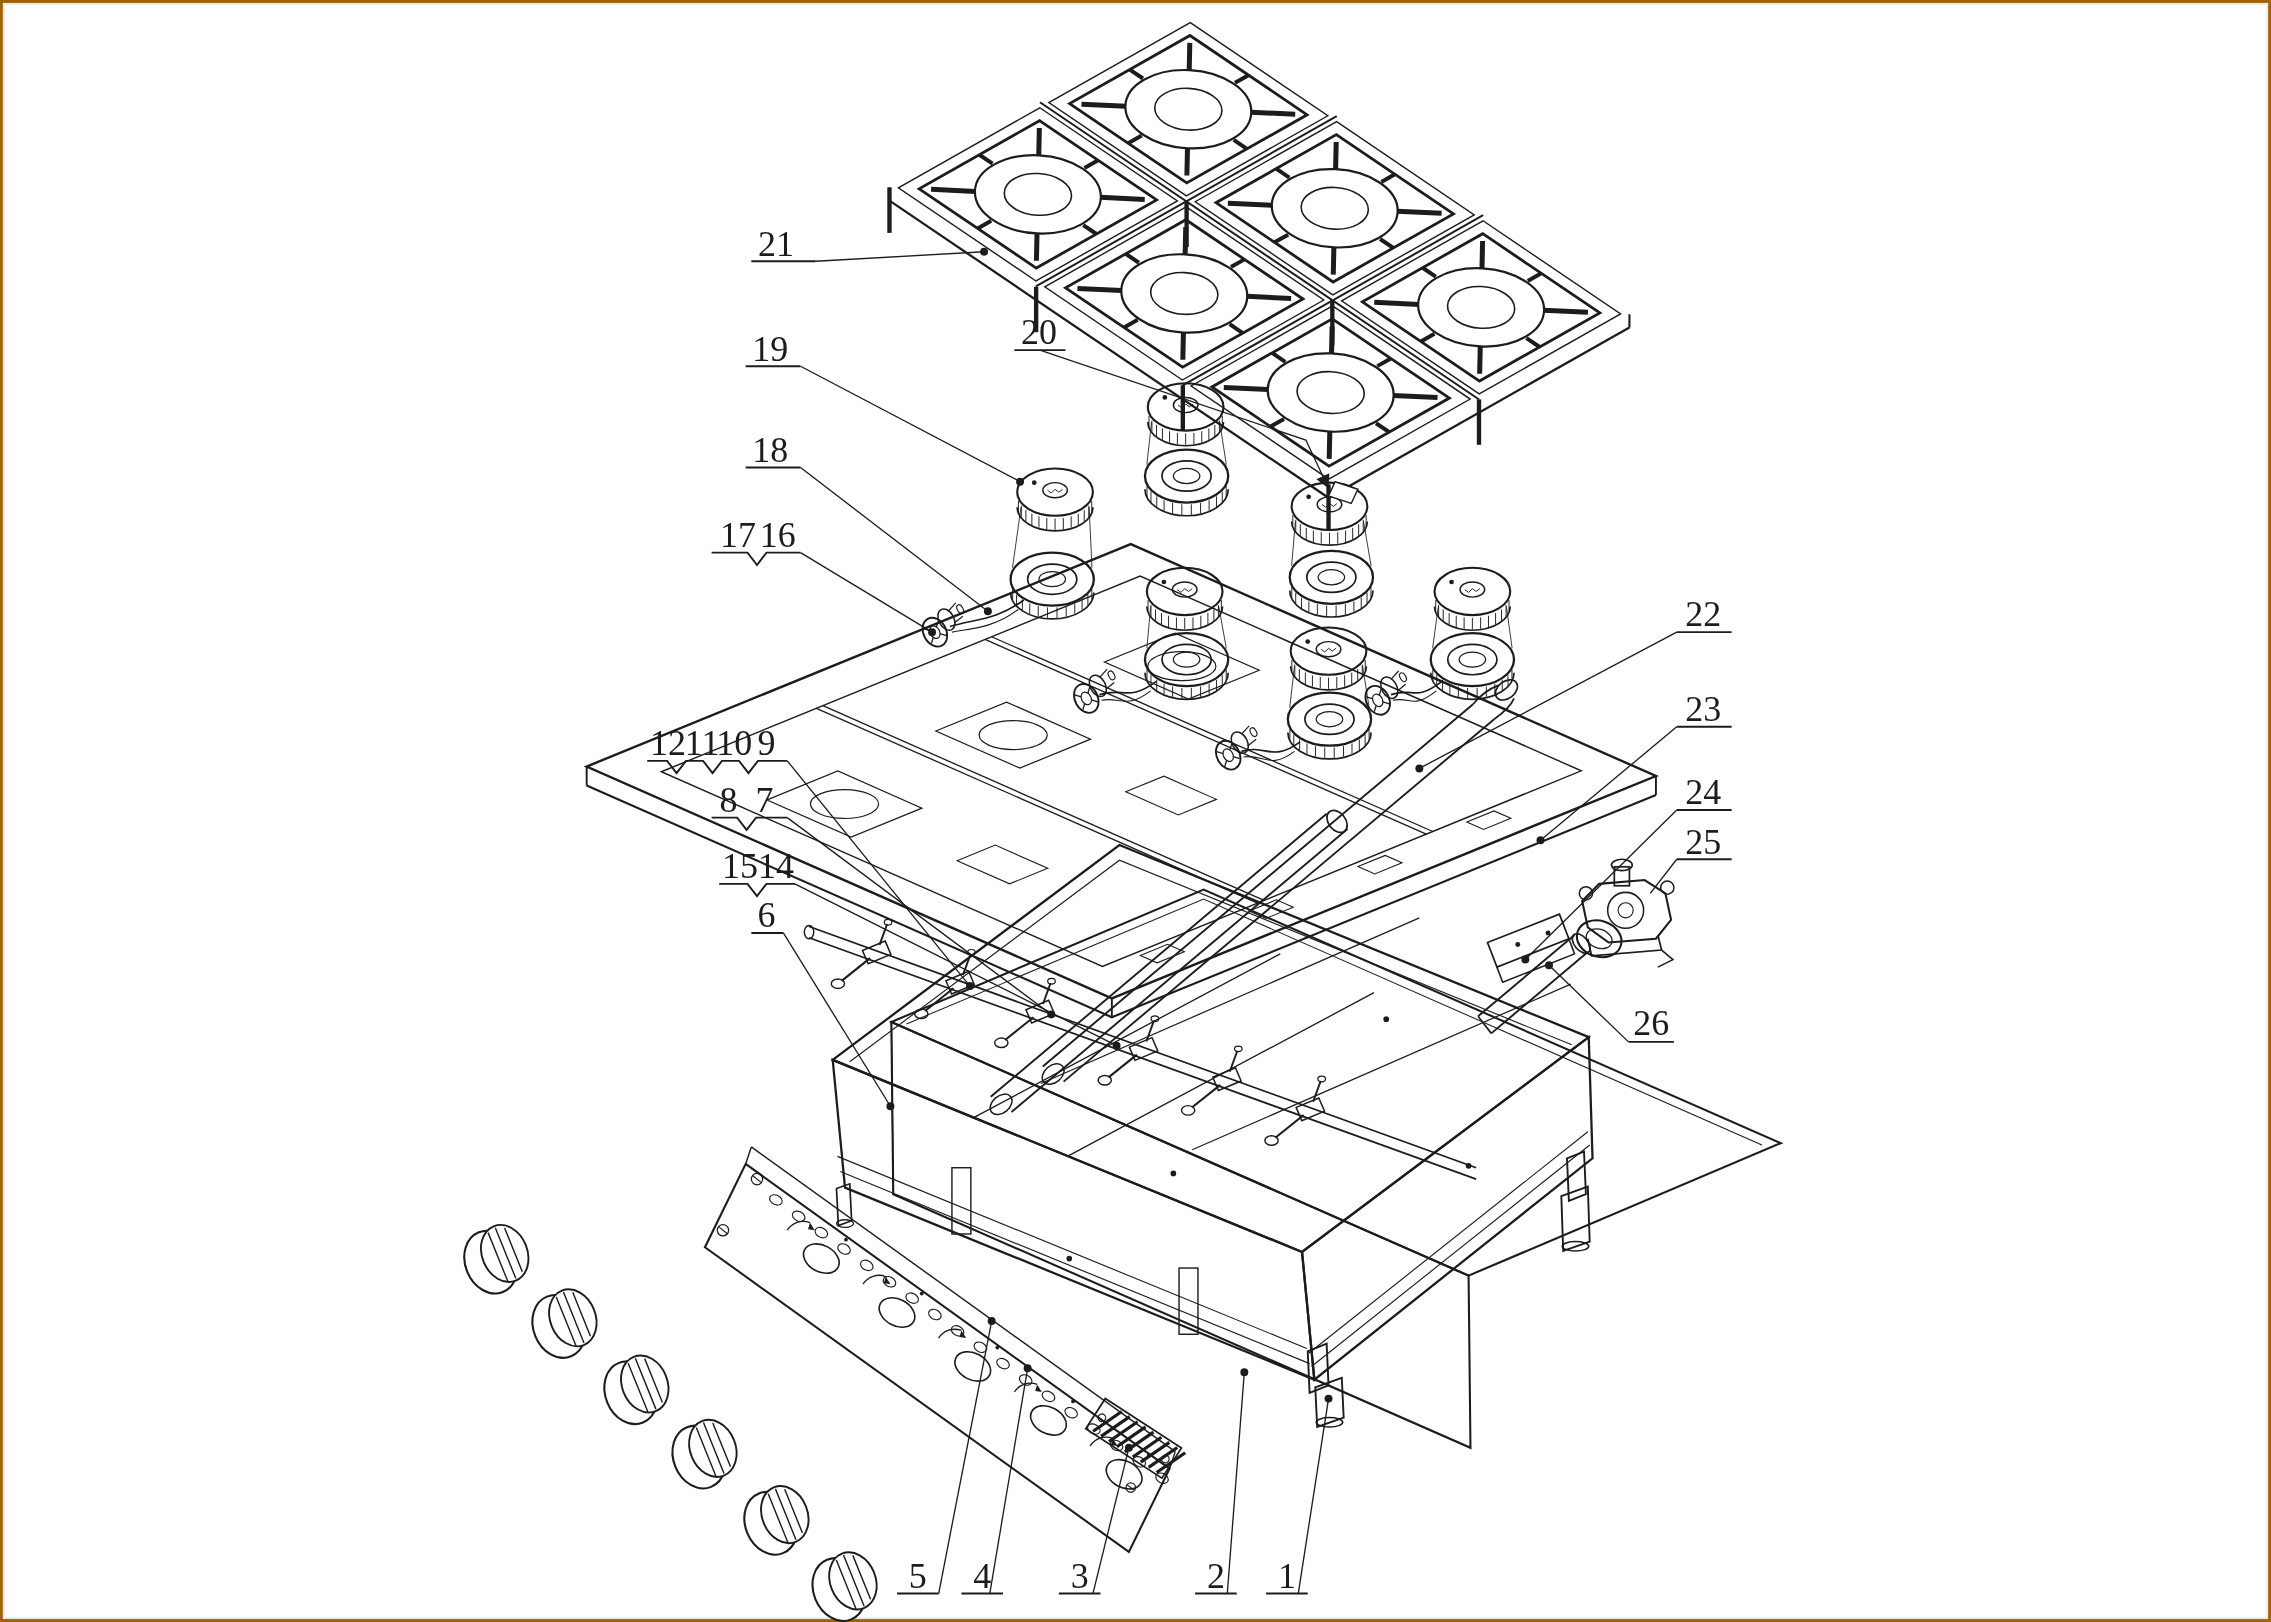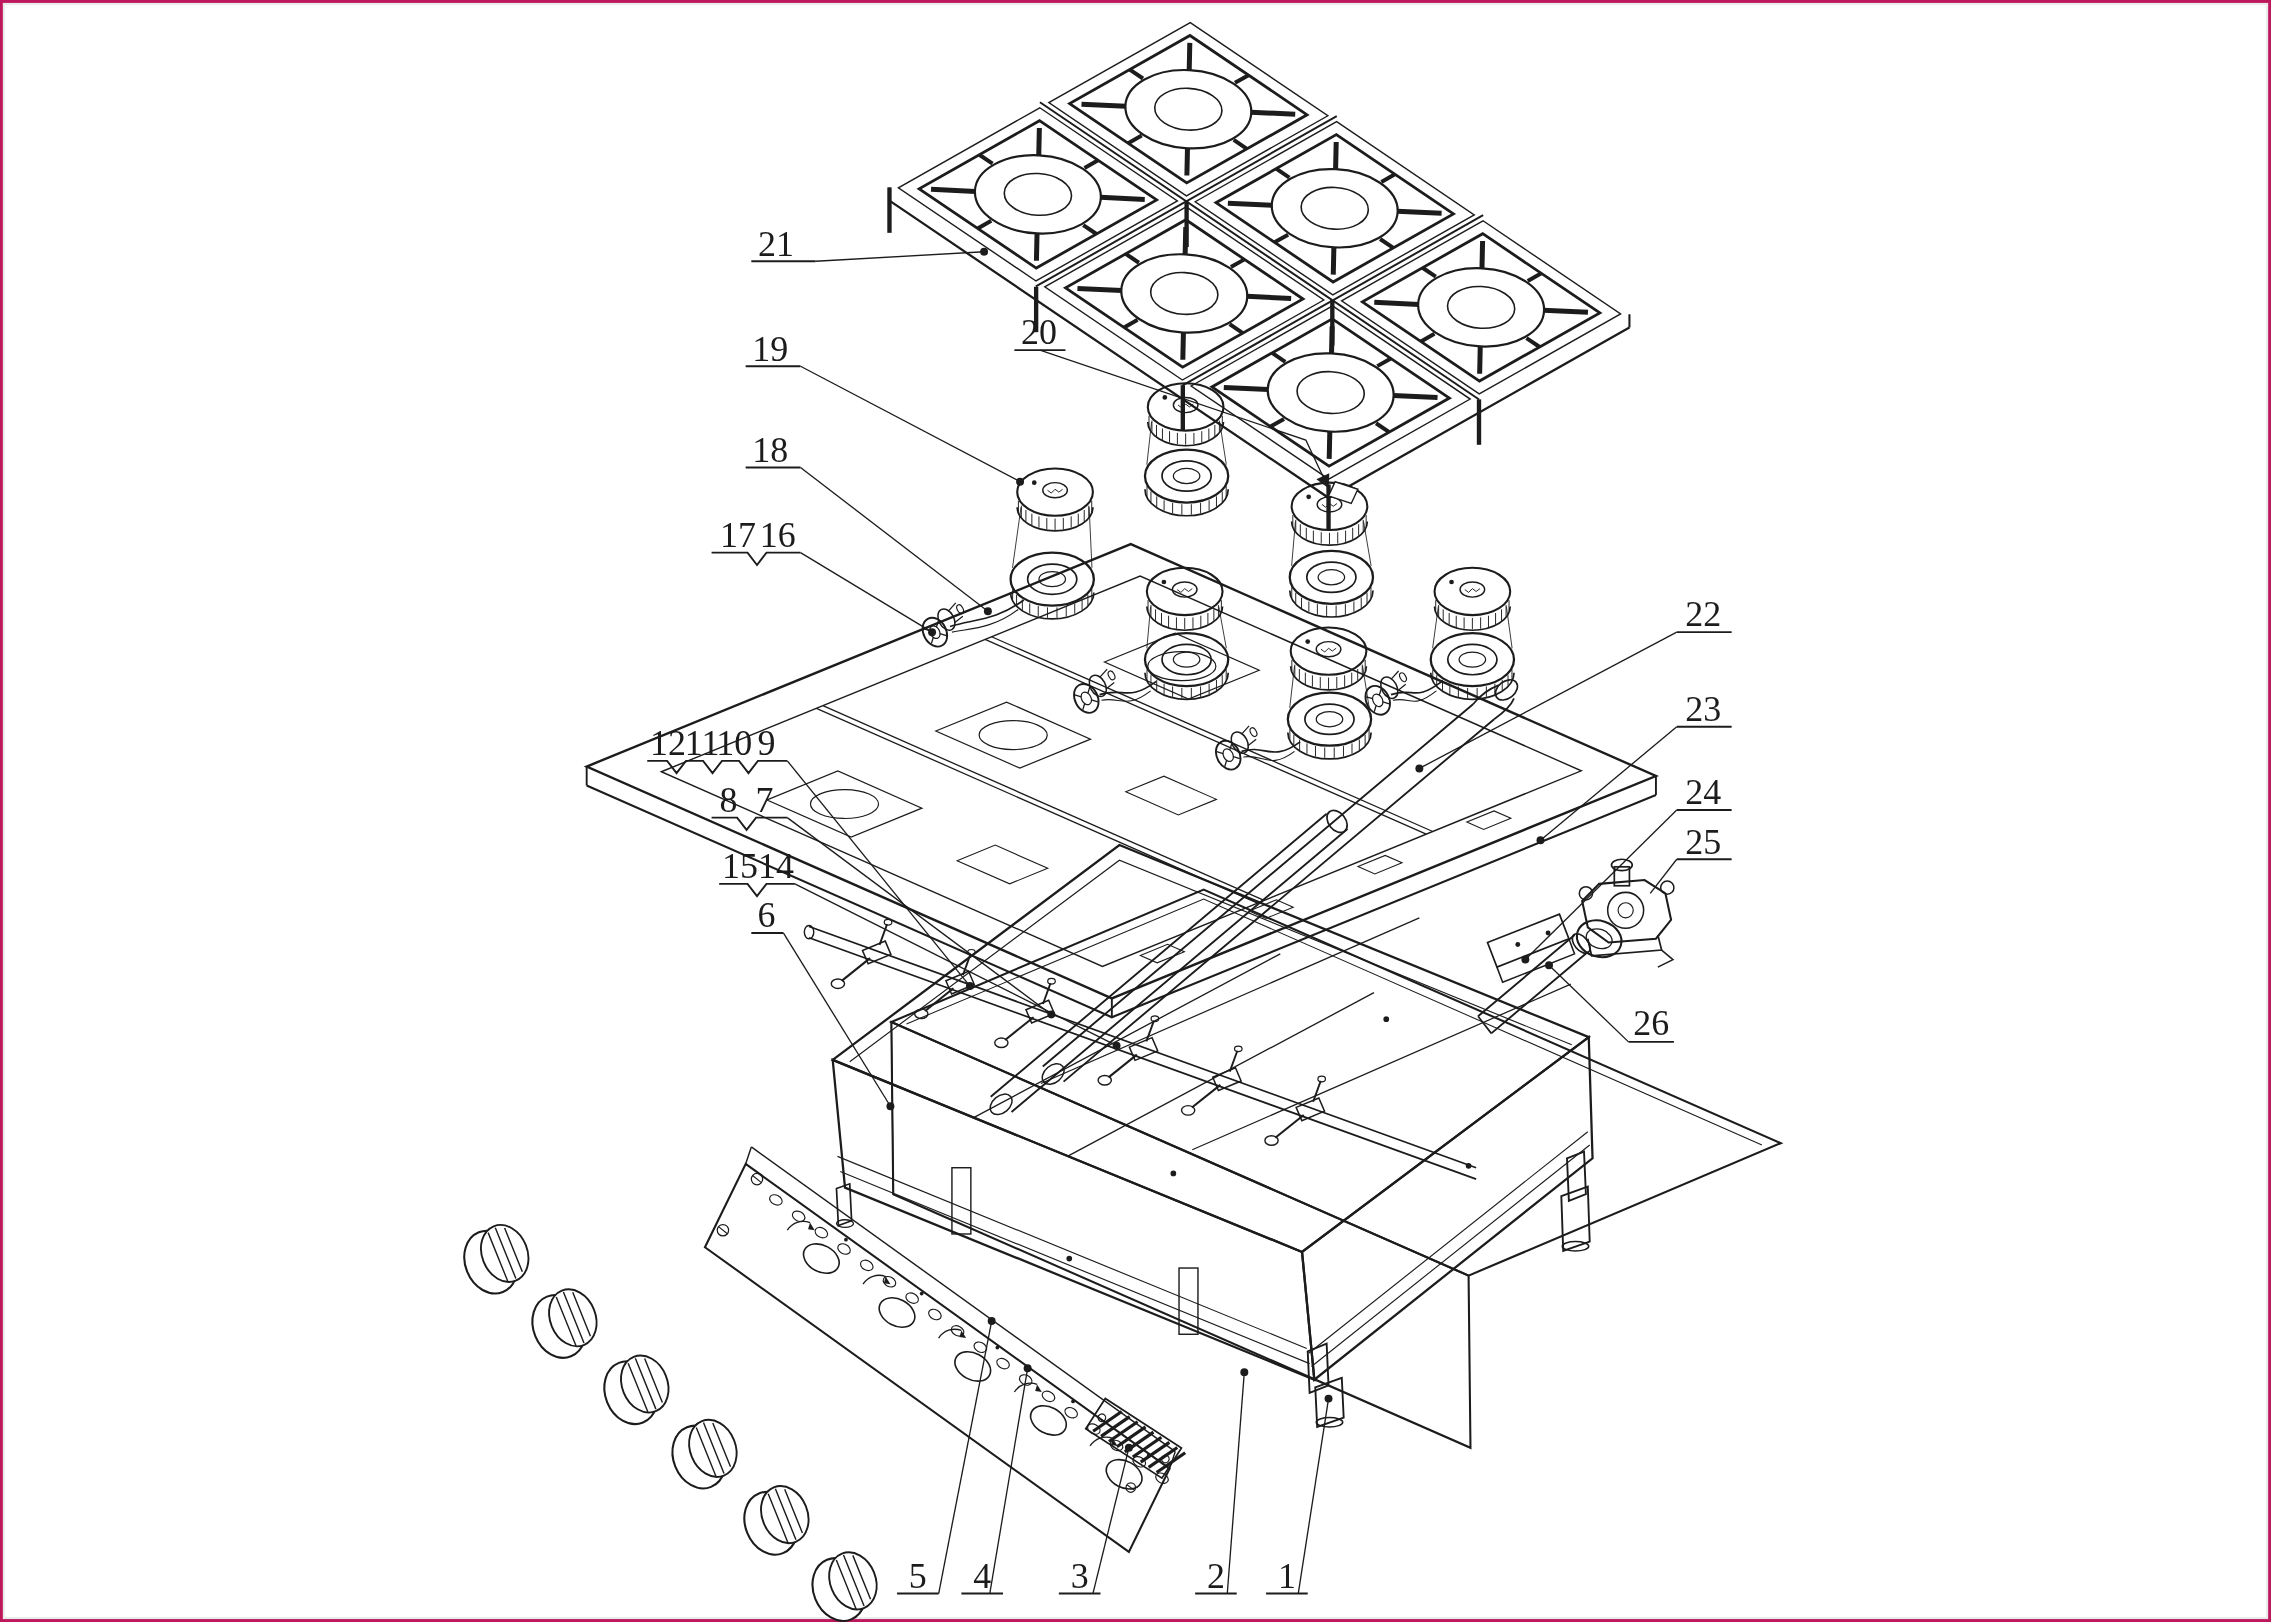--- a/index.html
+++ b/index.html
@@ -1,16 +1,16 @@
 <!DOCTYPE html>
 <html style="font-size:15px"><head>
 <meta charset="utf-8">
 <style>
   html,body{margin:0;padding:0;background:#ffffff;}
-  .stage{position:relative;width:2271px;height:1622px;background:#be185d;overflow:hidden;
+  .stage{position:relative;width:2271px;height:1622px;background:#a16207;overflow:hidden;
          font-family:"Liberation Serif", serif;}
   .stage svg{position:absolute;left:0;top:0;}
   .callout-text{font-family:"Liberation Serif", serif;font-size:38px;fill:#1c1c1c;}
 </style>
 </head>
 <body>
 
 <div class="stage">
 <svg id="fig" width="2271" height="1622" viewBox="0 0 2400 1714" xmlns="http://www.w3.org/2000/svg">
   <rect x="4" y="4" width="2392" height="1706" fill="#ffffff" stroke="#e9e9e9" stroke-width="2"></rect>

